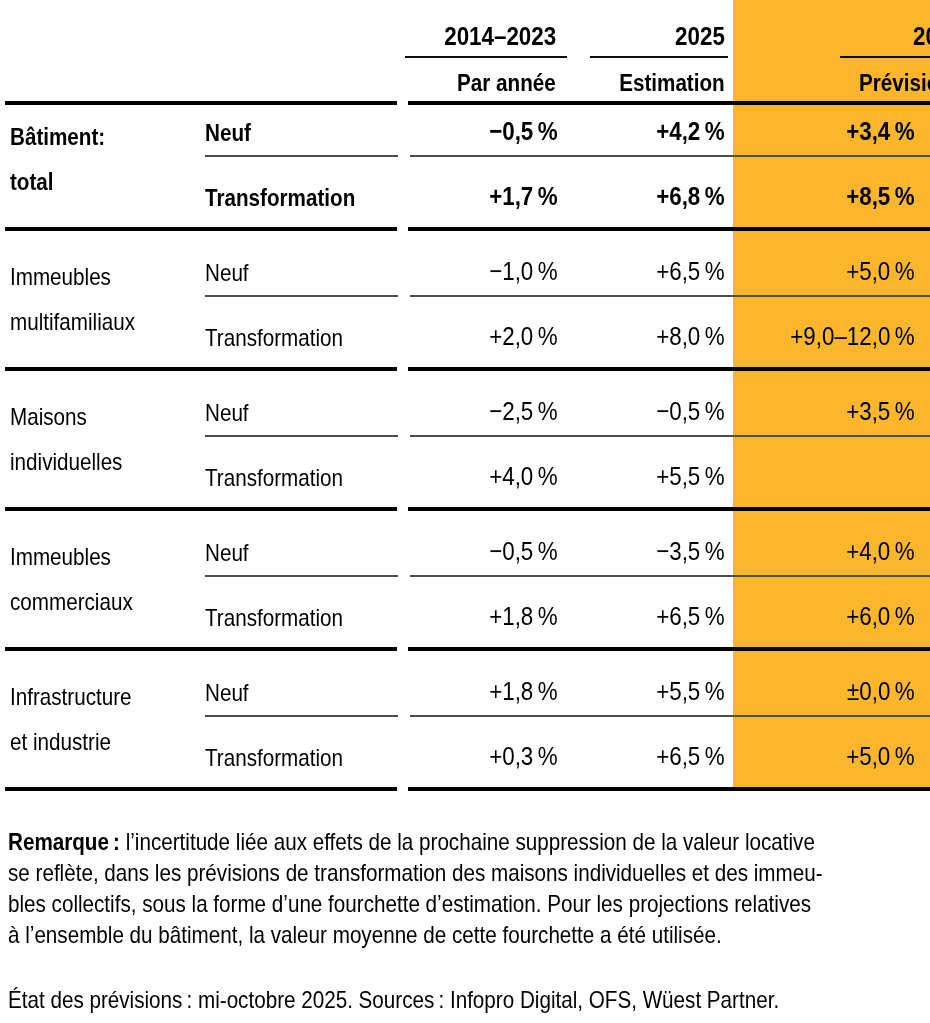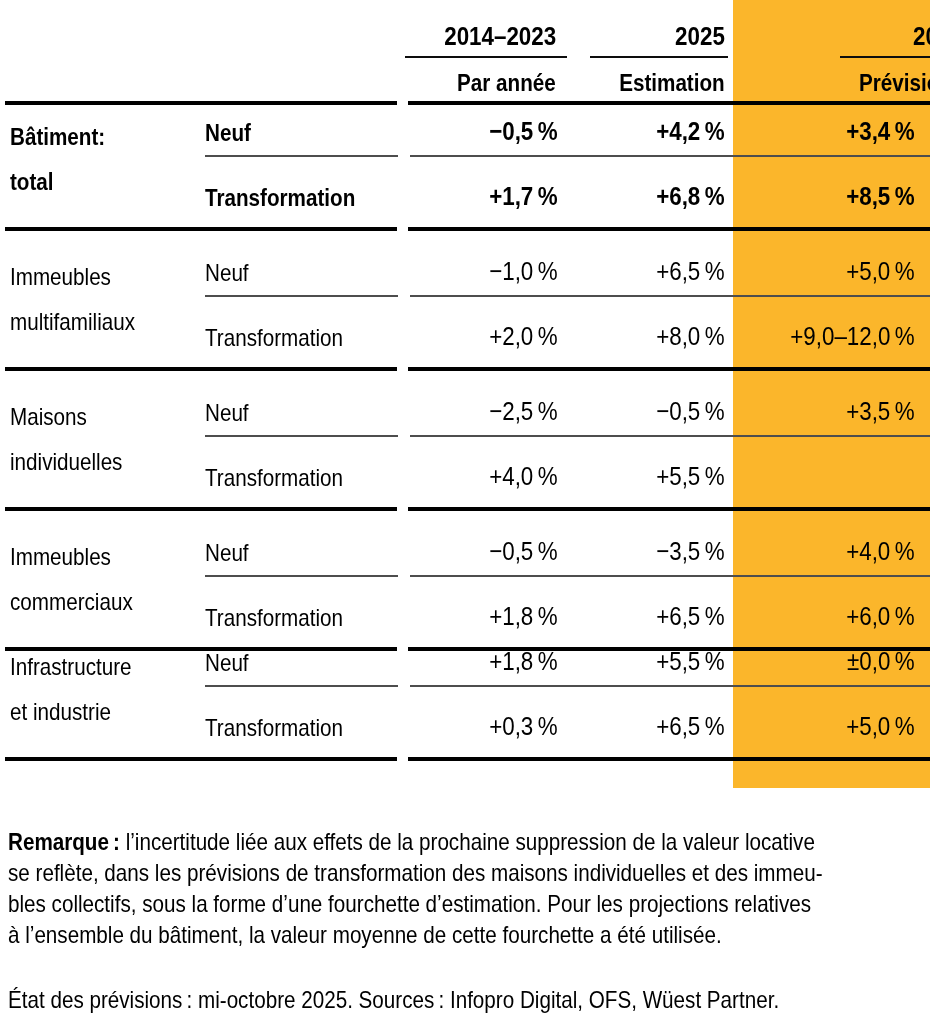--- a/index.html
+++ b/index.html
@@ -34,21 +34,21 @@
   .rule-thick .seg-l{left:5px;width:392px;}
   .rule-thick .seg-r{left:408px;width:522px;}
   .rule-thin{position:absolute;left:0;width:930px;height:2px;}
   .rule-thin i{position:absolute;top:0;height:2px;background:#4d4d4d;display:block;}
   .rule-thin .seg-sub{left:205px;width:193px;}
   .rule-thin .seg-val{left:410px;width:520px;}
   .hdr .rule-thick{top:87px;}
 
   
   .section{position:absolute;left:0;width:930px;height:140px;}
-  .s0{top:91px;} .s1{top:231px;} .s2{top:371px;} .s3{top:511px;} .s4{top:621px;}
+  .s0{top:91px;} .s1{top:231px;} .s2{top:371px;} .s3{top:511px;} .s4{top:651px;}
   .cat{position:absolute;left:10px;top:0;height:136px;display:flex;flex-direction:column;justify-content:center;font-size:24px;line-height:45px;}
   .cat span{display:inline-block;transform:scaleX(0.86);transform-origin:0 50%;white-space:nowrap;}
   .row{position:absolute;left:0;width:930px;}
   .row-a{top:0;height:64px;}
   .row-b{top:66px;height:70px;}
   .sublabel{position:absolute;left:205px;bottom:8px;font-size:24px;}
   .row-b .sublabel{bottom:15px;}
   .val{position:absolute;bottom:8px;font-size:26px;text-align:right;}
   .row-b .val{bottom:15px;}
   .val.v1{left:400px;width:158px;}

